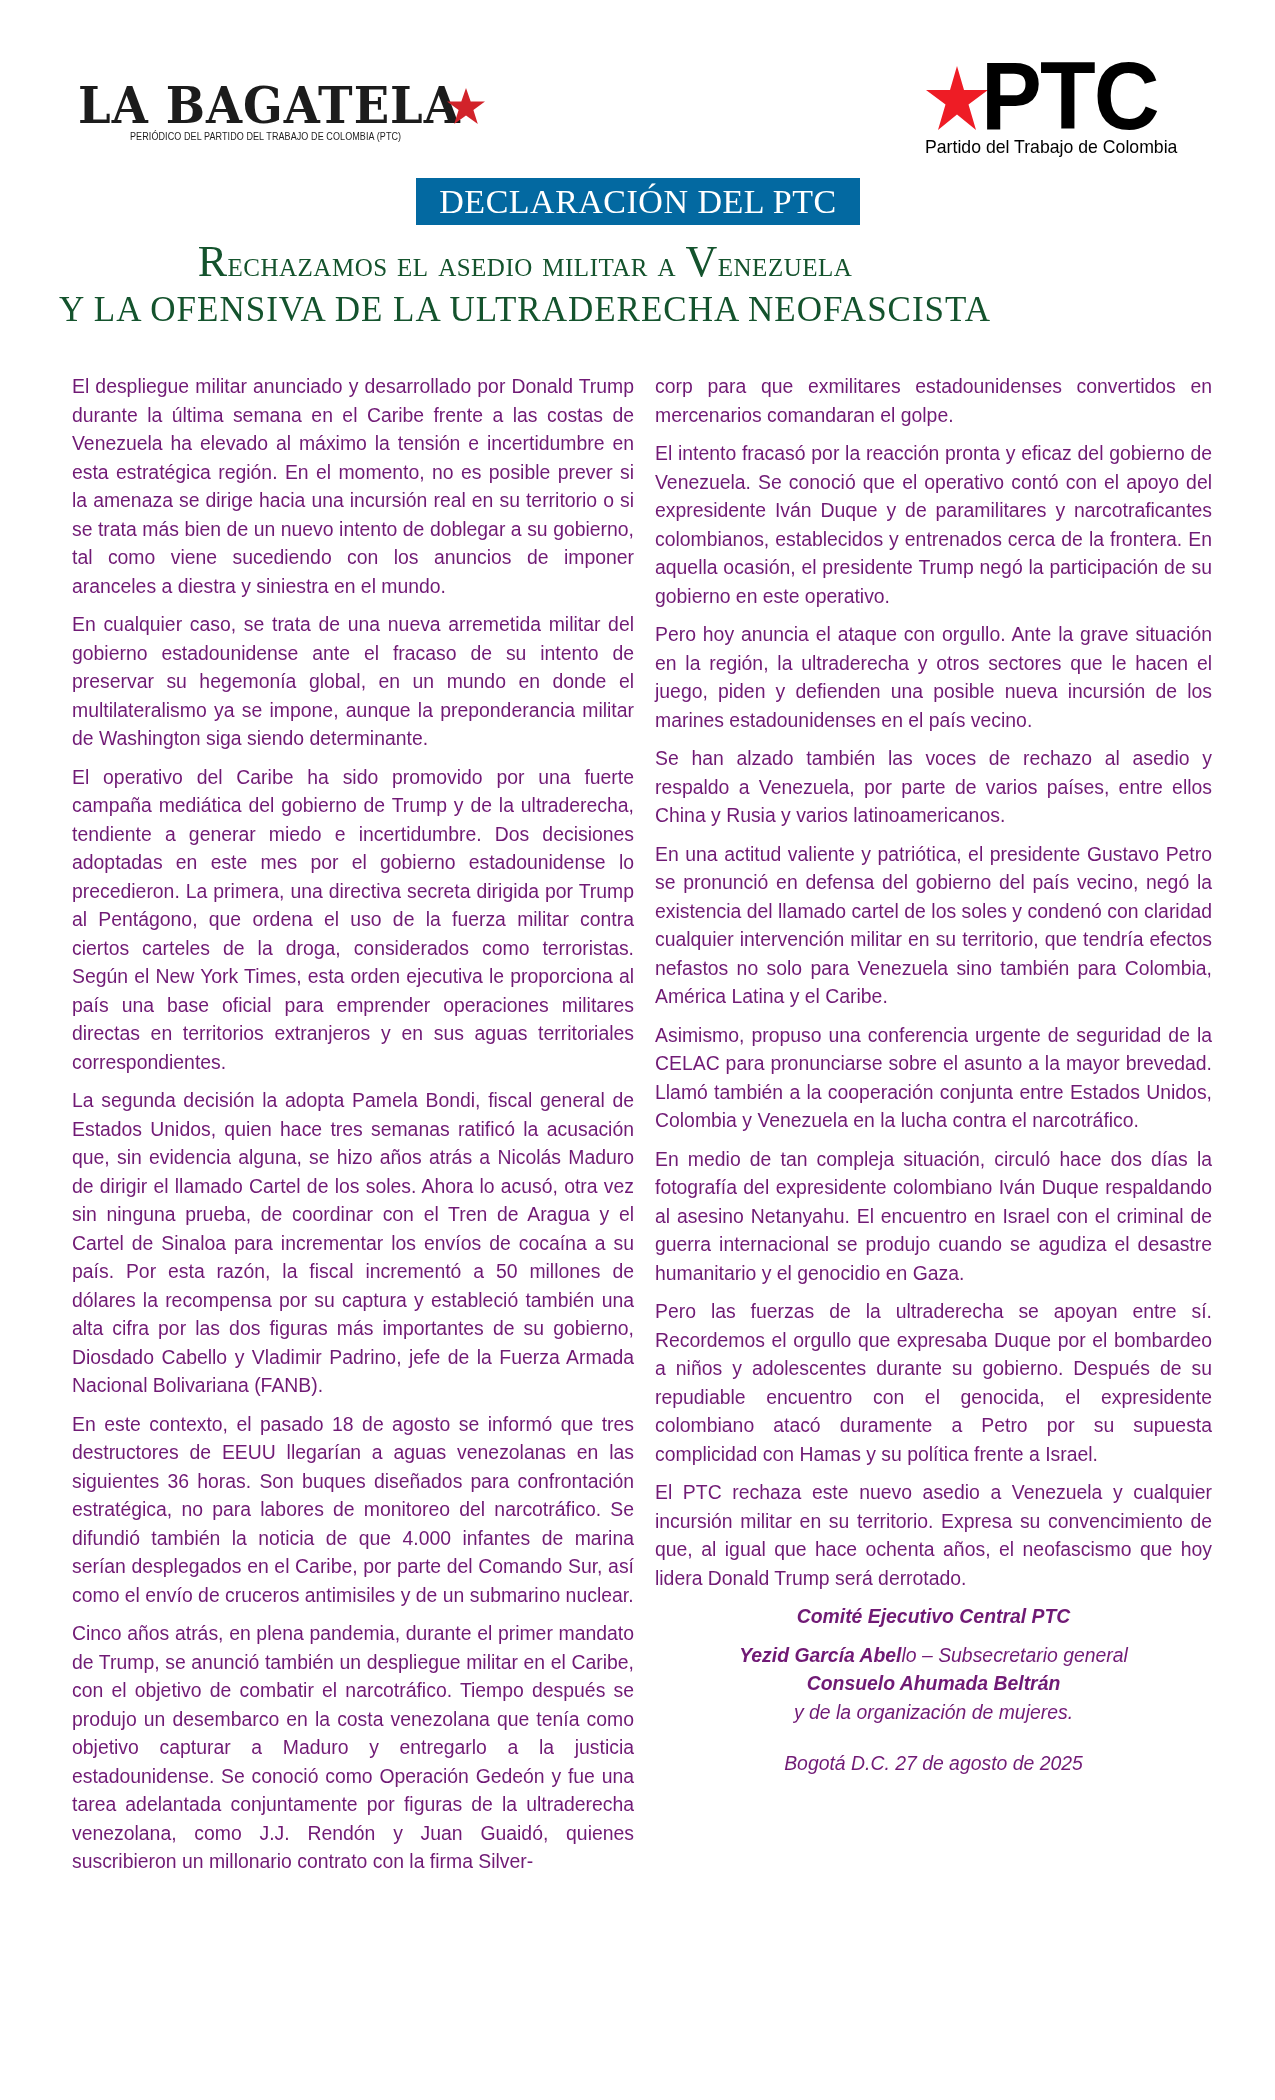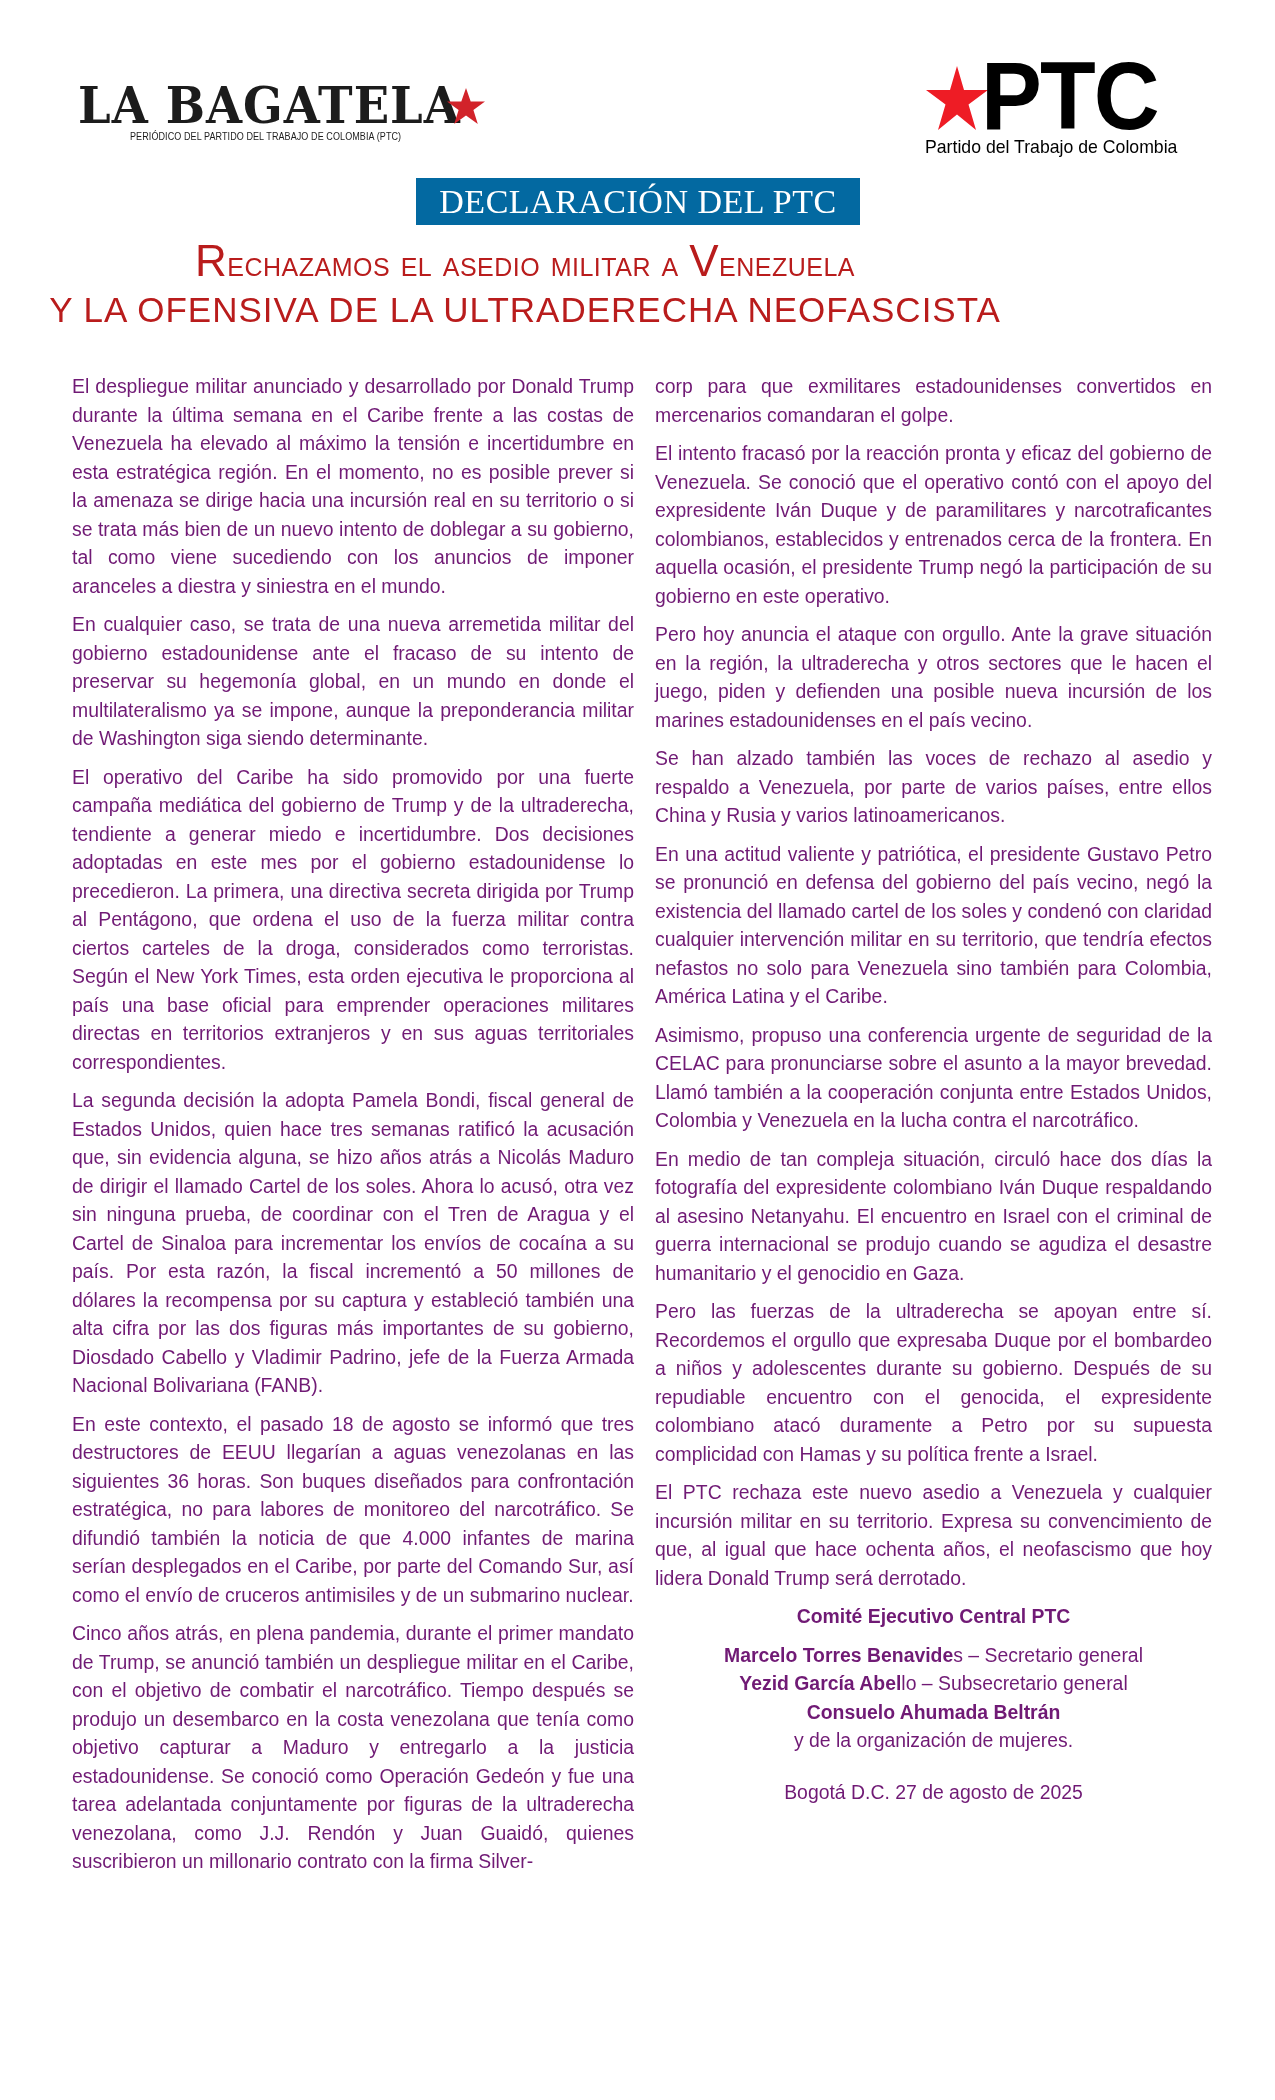--- a/index.html
+++ b/index.html
@@ -11,31 +11,31 @@
   .masthead-sub { position: absolute; left: 52px; top: 52px; font-family: "Liberation Sans", sans-serif; font-size: 11px; color: #1c1c1c; transform: scaleX(0.82); transform-origin: left top; white-space: nowrap; letter-spacing: 0.1px; }
 
   .ptc-logo { position: absolute; left: 925px; top: 60px; width: 290px; height: 100px; }
   .ptc-star { position: absolute; left: 0; top: 4px; width: 64px; height: 70px; }
   .ptc-letters { position: absolute; left: 56px; top: -14px; font-family: "Liberation Sans", sans-serif; font-weight: bold; font-size: 96px; line-height: 100px; color: #000; letter-spacing: -2px; transform: scaleX(0.95); transform-origin: left top; }
   .ptc-sub { position: absolute; left: 0; top: 76px; font-family: "Liberation Sans", sans-serif; font-size: 19px; color: #000; white-space: nowrap; transform: scaleX(0.93); transform-origin: left top; }
 
   .banner { position: absolute; left: 416px; top: 178px; width: 444px; height: 47px; background: #0369a1; display: flex; align-items: center; justify-content: center; }
   .banner span { font-family: "Liberation Serif", serif; font-size: 34px; color: #ffffff; letter-spacing: 0.5px; white-space: nowrap; }
 
-  .headline { position: absolute; left: 0; width: 1050px; text-align: center; font-family: Liberation Sans, sans-serif; color: #b91c1c; white-space: nowrap; }
+  .headline { position: absolute; left: 0; width: 1050px; text-align: center; font-family: Liberation Serif, serif; color: #14532d; white-space: nowrap; }
   .headline.l1 { top: 236px; font-size: 36px; font-variant: small-caps; letter-spacing: 0.5px; }
   .headline.l1 .big { font-size: 44px; }
   .headline.l2 { top: 290px; font-size: 35px; letter-spacing: 1px; }
 
   .col { position: absolute; top: 372px; font-family: "Liberation Sans", sans-serif; font-size: 19.4px; line-height: 28.5px; color: #701a75; text-align: justify; hyphens: manual; }
   .col.left { left: 72px; width: 562px; }
   .col.right { left: 655px; width: 557px; }
   .col p { margin: 0 0 10px 0; }
 
-  .signature { text-align: center; font-family: "Liberation Sans", sans-serif; font-size: 19.4px; line-height: 28.5px; margin-top: 8px; }
+  .signature { text-align: center; font-family: "Liberation Sans", sans-serif; font-size: 19.4px; line-height: 28.5px; margin-top: 8px; font-style: italic; }
   .signature .committee { font-weight: bold; margin-bottom: 10px; }
   .signature b { font-weight: bold; }
   .signature .date { margin-top: 23px; }
 </style>
 </head>
 <body>
 
 <div class="masthead">
   <div class="masthead-title">LA BAGATELA</div>
   <svg class="masthead-star" viewBox="0 0 40 40">
@@ -74,19 +74,18 @@
   <p>Pero hoy anuncia el ataque con orgullo. Ante la grave situación en la región, la ultraderecha y otros sectores que le hacen el juego, piden y defienden una posible nueva incursión de los marines estadounidenses en el país vecino.</p>
   <p>Se han alzado también las voces de rechazo al asedio y respaldo a Venezuela, por parte de varios países, entre ellos China y Rusia y varios latinoamericanos.</p>
   <p>En una actitud valiente y patriótica, el presidente Gusta­vo Petro se pronunció en defensa del gobierno del país vecino, negó la existencia del llamado cartel de los soles y condenó con claridad cualquier intervención militar en su territorio, que tendría efectos nefastos no solo para Venezuela sino también para Colombia, América Latina y el Caribe.</p>
   <p>Asimismo, propuso una conferencia urgente de seguri­dad de la CELAC para pronunciarse sobre el asunto a la mayor brevedad. Llamó también a la cooperación con­junta entre Estados Unidos, Colombia y Venezuela en la lucha contra el narcotráfico.</p>
   <p>En medio de tan compleja situación, circuló hace dos días la fotografía del expresidente colombiano Iván Du­que respaldando al asesino Netanyahu. El encuentro en Israel con el criminal de guerra internacional se produjo cuando se agudiza el desastre humanitario y el genoci­dio en Gaza.</p>
   <p>Pero las fuerzas de la ultraderecha se apoyan entre sí. Recordemos el orgullo que expresaba Duque por el bombardeo a niños y adolescentes durante su gobierno. Después de su repudiable encuentro con el genocida, el expresidente colombiano atacó duramente a Petro por su supuesta complicidad con Hamas y su política frente a Israel.</p>
   <p>El PTC rechaza este nuevo asedio a Venezuela y cual­quier incursión militar en su territorio. Expresa su con­vencimiento de que, al igual que hace ochenta años, el neofascismo que hoy lidera Donald Trump será derro­tado.</p>
 
   <div class="signature">
     <div class="committee">Comité Ejecutivo Central PTC</div>
-    <div><b>Marcelo Torres Benavide</b><span>s</span><span> – Secretario general</span></div>
     <div><b>Yezid García Abel</b><span>lo</span><span> – Subsecretario general</span></div>
     <div><b>Consuelo Ahumada Beltrán</b></div>
     <div>y de la organización de mujeres.</div>
     <div class="date">Bogotá D.C. 27 de agosto de 2025</div>
   </div>
 </div>
 
 </body></html>

